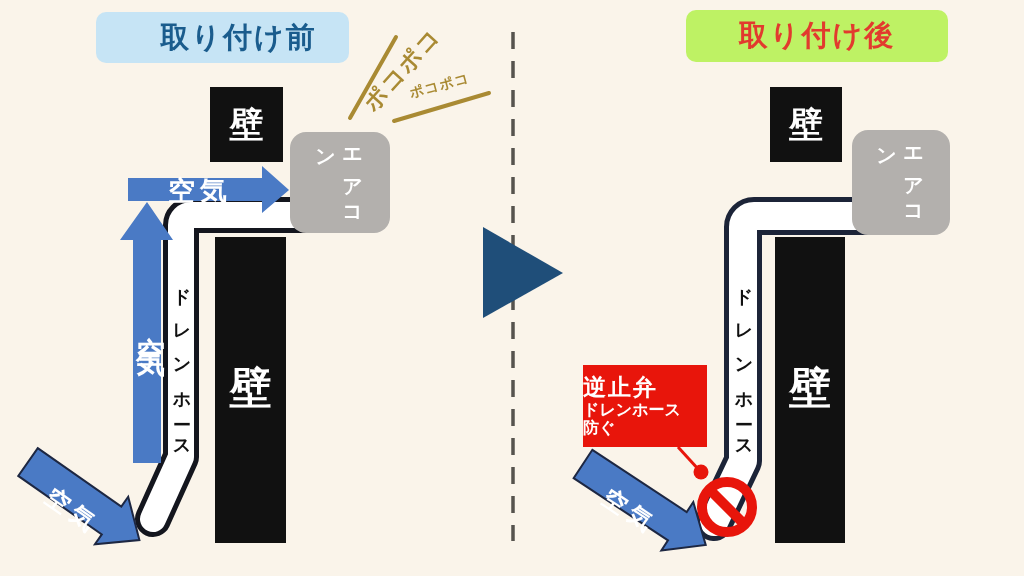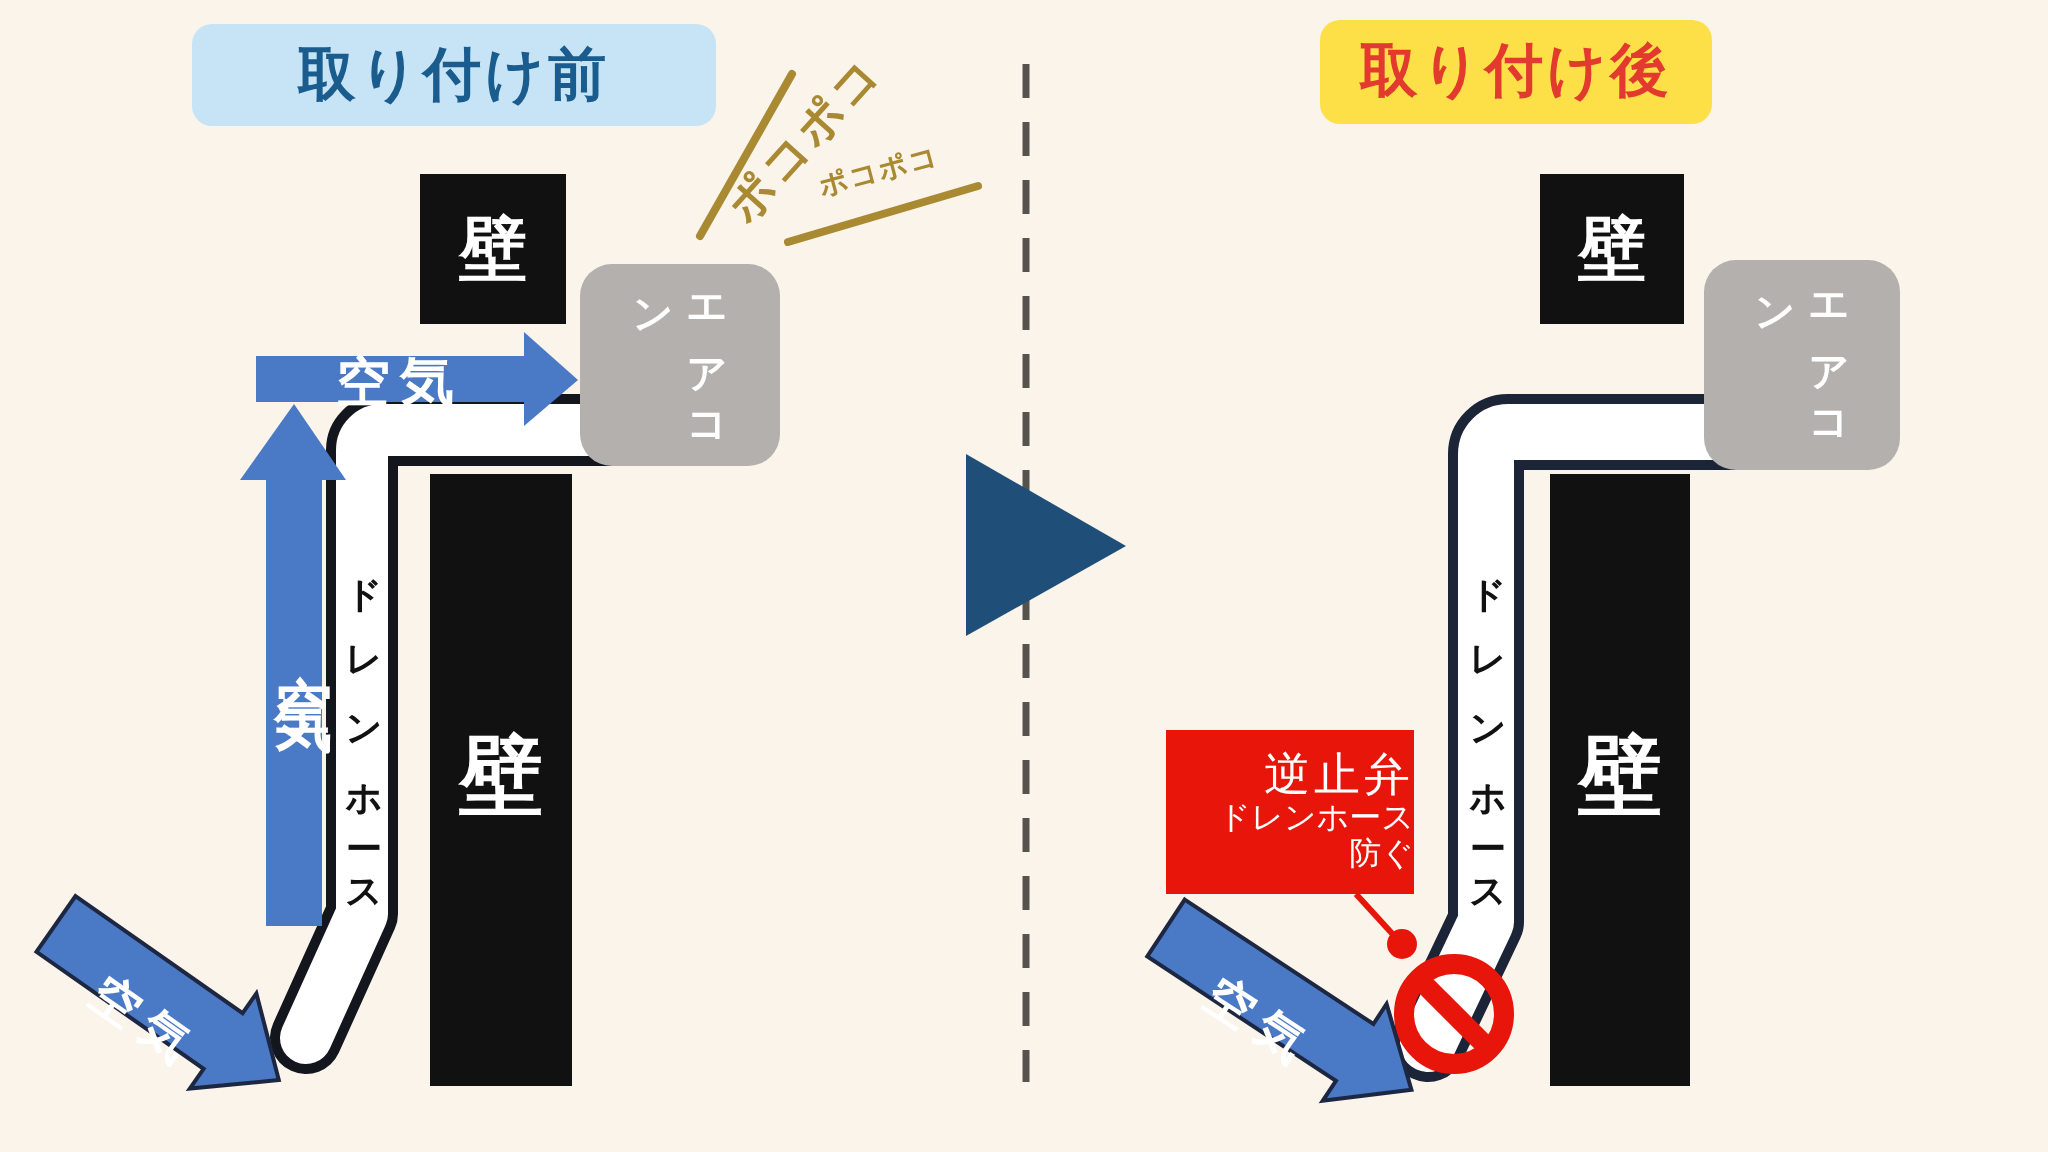--- a/index.html
+++ b/index.html
@@ -2,31 +2,31 @@
 <html><head>
 <meta charset="utf-8">
 <style>
   html,body{margin:0;padding:0;background:#e9e9e9;}
   .stage{position:relative;width:1024px;height:576px;background:#faf4ea;overflow:hidden;
          font-family:"Liberation Sans",sans-serif;}
   .stage svg{position:absolute;left:0;top:0;z-index:1;}
   .lbl{position:absolute;z-index:3;font-weight:bold;}
   .hdr{position:absolute;z-index:2;display:flex;align-items:center;justify-content:center;
        font-weight:bold;font-size:29px;border-radius:10px;letter-spacing:2px;}
-  .hdr-left{left:96px;top:12px;width:262px;height:51px;background:#c6e4f5;color:#1a5c8d;}
-  .hdr-right{left:660px;top:10px;width:196px;height:52px;background:#fde047;color:#e23a2e;}
+  .hdr-left{left:96px;top:12px;width:221px;height:51px;background:#c6e4f5;color:#1a5c8d;padding-left:32px;}
+  .hdr-right{left:686px;top:10px;width:262px;height:52px;background:#bef264;color:#e23a2e;}
   .wall-lbl{display:flex;align-items:center;justify-content:center;color:#fff;}
   .vtext{writing-mode:vertical-rl;}
   .aircon-lbl{display:flex;align-items:center;justify-content:center;color:#fff;
               font-size:20px;letter-spacing:6px;}
   .hose-lbl{color:#111;font-size:18px;letter-spacing:14px;white-space:nowrap;}
   .air-white{color:#fff;}
   .gold{color:#a98a33;}
   .valve-box{position:absolute;z-index:3;left:583px;top:365px;width:124px;height:82px;
-             background:#e8150b;color:#fff;text-align:right;font-weight:normal;
+             background:#e8150b;color:#fff;text-align:left;font-weight:bold;
              display:flex;flex-direction:column;justify-content:center;line-height:1.15;}
   .valve-title{font-size:23px;letter-spacing:2px;}
   .valve-desc{font-size:16px;}
 </style>
 </head>
 <body>
 
 <div class="stage">
 
   <svg width="1024" height="576" viewBox="0 0 1024 576">

